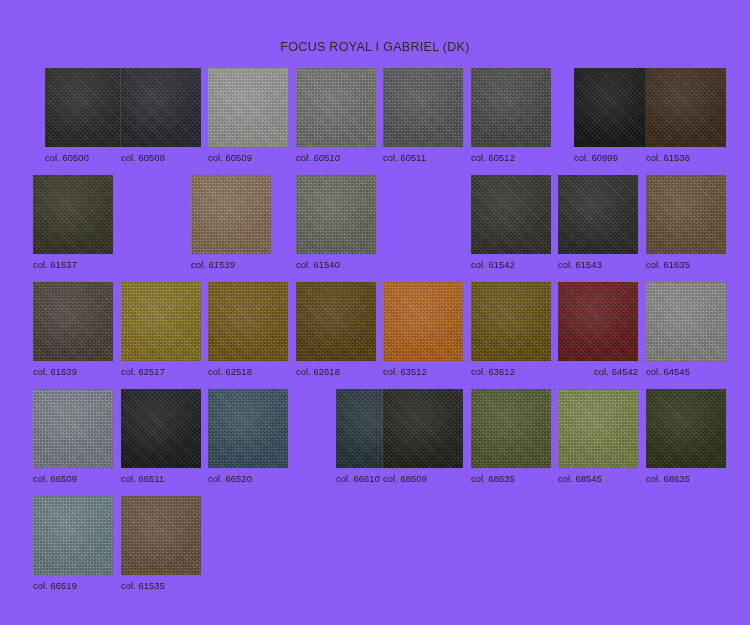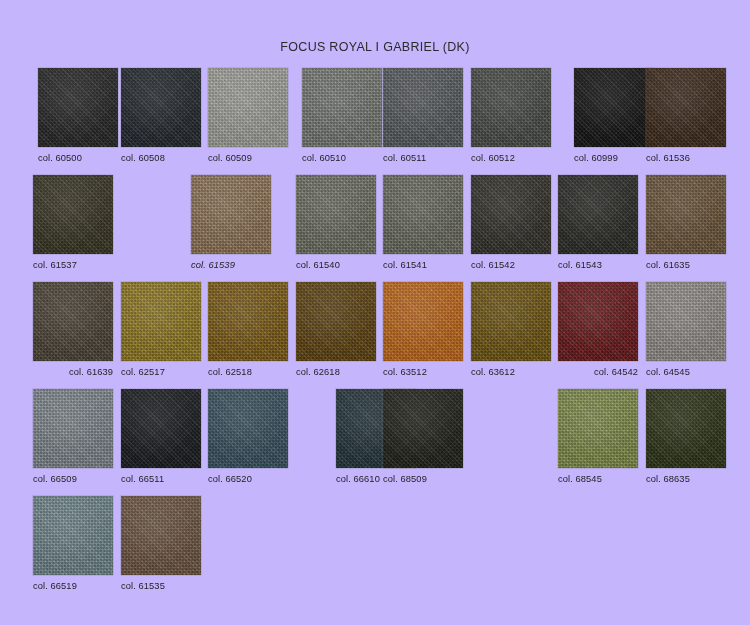--- a/index.html
+++ b/index.html
@@ -13,21 +13,21 @@
     height: 625px;
     overflow: hidden;
     font-family: "Liberation Sans", sans-serif;
     color: #1a1a1a;
     position: relative;
   }
   #sheet {
     position: relative;
     width: 750px;
     height: 625px;
-    background: #c4b5fd;
+    background: #8b5cf6;
   }
   #card-title {
     position: absolute;
     top: 40px;
     left: 0;
     width: 750px;
     text-align: center;
     font-size: 12.5px;
     letter-spacing: 0.3px;
     color: #2b2b2b;
@@ -95,21 +95,21 @@
 </style>
 </head>
 <body style="background: rgb(255, 255, 255);">
 
 <div id="sheet">
 
   <div id="card-title">FOCUS ROYAL I GABRIEL (DK)</div>
 
   <div id="swatch-grid">
       <div class="swatch-row" style="height: 107px;">
-        <div class="swatch-cell" style="left: 5px; width: 80px;">
+        <div class="swatch-cell" style="left: 12px; width: 80px;">
           <div class="swatch-chip" style="height: 79px; background-color: rgb(40, 40, 40);">
             <div class="weave"></div>
             <div class="weave2"></div>
             <div class="sheen"></div>
           </div>
           <div class="swatch-label">col. 60500</div>
         </div>
         <div class="swatch-cell" style="left: 88px; width: 80px;">
           <div class="swatch-chip" style="height: 79px; background-color: rgb(36, 41, 47);">
             <div class="weave"></div>
@@ -119,21 +119,21 @@
           <div class="swatch-label">col. 60508</div>
         </div>
         <div class="swatch-cell" style="left: 175px; width: 80px;">
           <div class="swatch-chip" style="height: 79px; background-color: rgb(155, 155, 150);">
             <div class="weave"></div>
             <div class="weave2"></div>
             <div class="sheen"></div>
           </div>
           <div class="swatch-label">col. 60509</div>
         </div>
-        <div class="swatch-cell" style="left: 269px; width: 76px;">
+        <div class="swatch-cell" style="left: 263px; width: 76px; font-style: italic;">
           <div class="swatch-chip" style="height: 79px; background-color: rgb(118, 120, 116);">
             <div class="weave"></div>
             <div class="weave2"></div>
             <div class="sheen"></div>
           </div>
           <div class="swatch-label">col. 60510</div>
         </div>
         <div class="swatch-cell" style="left: 350px; width: 80px;">
           <div class="swatch-chip" style="height: 79px; background-color: rgb(87, 91, 94);">
             <div class="weave"></div>
@@ -185,28 +185,20 @@
           <div class="swatch-label">col. 61539</div>
         </div>
         <div class="swatch-cell" style="left: 263px; width: 80px;">
           <div class="swatch-chip" style="height: 79px; background-color: rgb(109, 111, 99);">
             <div class="weave"></div>
             <div class="weave2"></div>
             <div class="sheen"></div>
           </div>
           <div class="swatch-label">col. 61540</div>
         </div>
-        <div class="swatch-cell" style="left: 350px; width: 80px;">
-          <div class="swatch-chip" style="height: 79px; background-color: rgb(106, 107, 96);">
-            <div class="weave"></div>
-            <div class="weave2"></div>
-            <div class="sheen"></div>
-          </div>
-          <div class="swatch-label">col. 61541</div>
-        </div>
         <div class="swatch-cell" style="left: 438px; width: 80px;">
           <div class="swatch-chip" style="height: 79px; background-color: rgb(51, 50, 43);">
             <div class="weave"></div>
             <div class="weave2"></div>
             <div class="sheen"></div>
           </div>
           <div class="swatch-label">col. 61542</div>
         </div>
         <div class="swatch-cell" style="left: 525px; width: 104px;">
           <div class="swatch-chip" style="height: 79px; background-color: rgb(43, 43, 39);">
@@ -219,21 +211,21 @@
         <div class="swatch-cell" style="left: 613px; width: 80px;">
           <div class="swatch-chip" style="height: 79px; background-color: rgb(107, 85, 60);">
             <div class="weave"></div>
             <div class="weave2"></div>
             <div class="sheen"></div>
           </div>
           <div class="swatch-label">col. 61635</div>
         </div>
       </div>
       <div class="swatch-row" style="height: 107px;">
-        <div class="swatch-cell" style="left: 0px; width: 80px; text-align: right;">
+        <div class="swatch-cell" style="left: 0px; width: 80px;">
           <div class="swatch-chip" style="height: 79px; background-color: rgb(76, 68, 55);">
             <div class="weave"></div>
             <div class="weave2"></div>
             <div class="sheen"></div>
           </div>
           <div class="swatch-label">col. 61639</div>
         </div>
         <div class="swatch-cell" style="left: 88px; width: 80px;">
           <div class="swatch-chip" style="height: 79px; background-color: rgb(140, 120, 36);">
             <div class="weave"></div>
@@ -325,20 +317,28 @@
           <div class="swatch-label">col. 66610</div>
         </div>
         <div class="swatch-cell" style="left: 350px; width: 80px;">
           <div class="swatch-chip" style="height: 79px; background-color: rgb(34, 35, 26);">
             <div class="weave"></div>
             <div class="weave2"></div>
             <div class="sheen"></div>
           </div>
           <div class="swatch-label">col. 68509</div>
         </div>
+        <div class="swatch-cell" style="left: 438px; width: 80px;">
+          <div class="swatch-chip" style="height: 79px; background-color: rgb(82, 92, 46);">
+            <div class="weave"></div>
+            <div class="weave2"></div>
+            <div class="sheen"></div>
+          </div>
+          <div class="swatch-label">col. 68535</div>
+        </div>
         <div class="swatch-cell" style="left: 525px; width: 80px;">
           <div class="swatch-chip" style="height: 79px; background-color: rgb(127, 138, 75);">
             <div class="weave"></div>
             <div class="weave2"></div>
             <div class="sheen"></div>
           </div>
           <div class="swatch-label">col. 68545</div>
         </div>
         <div class="swatch-cell" style="left: 613px; width: 80px;">
           <div class="swatch-chip" style="height: 79px; background-color: rgb(46, 52, 24);">

